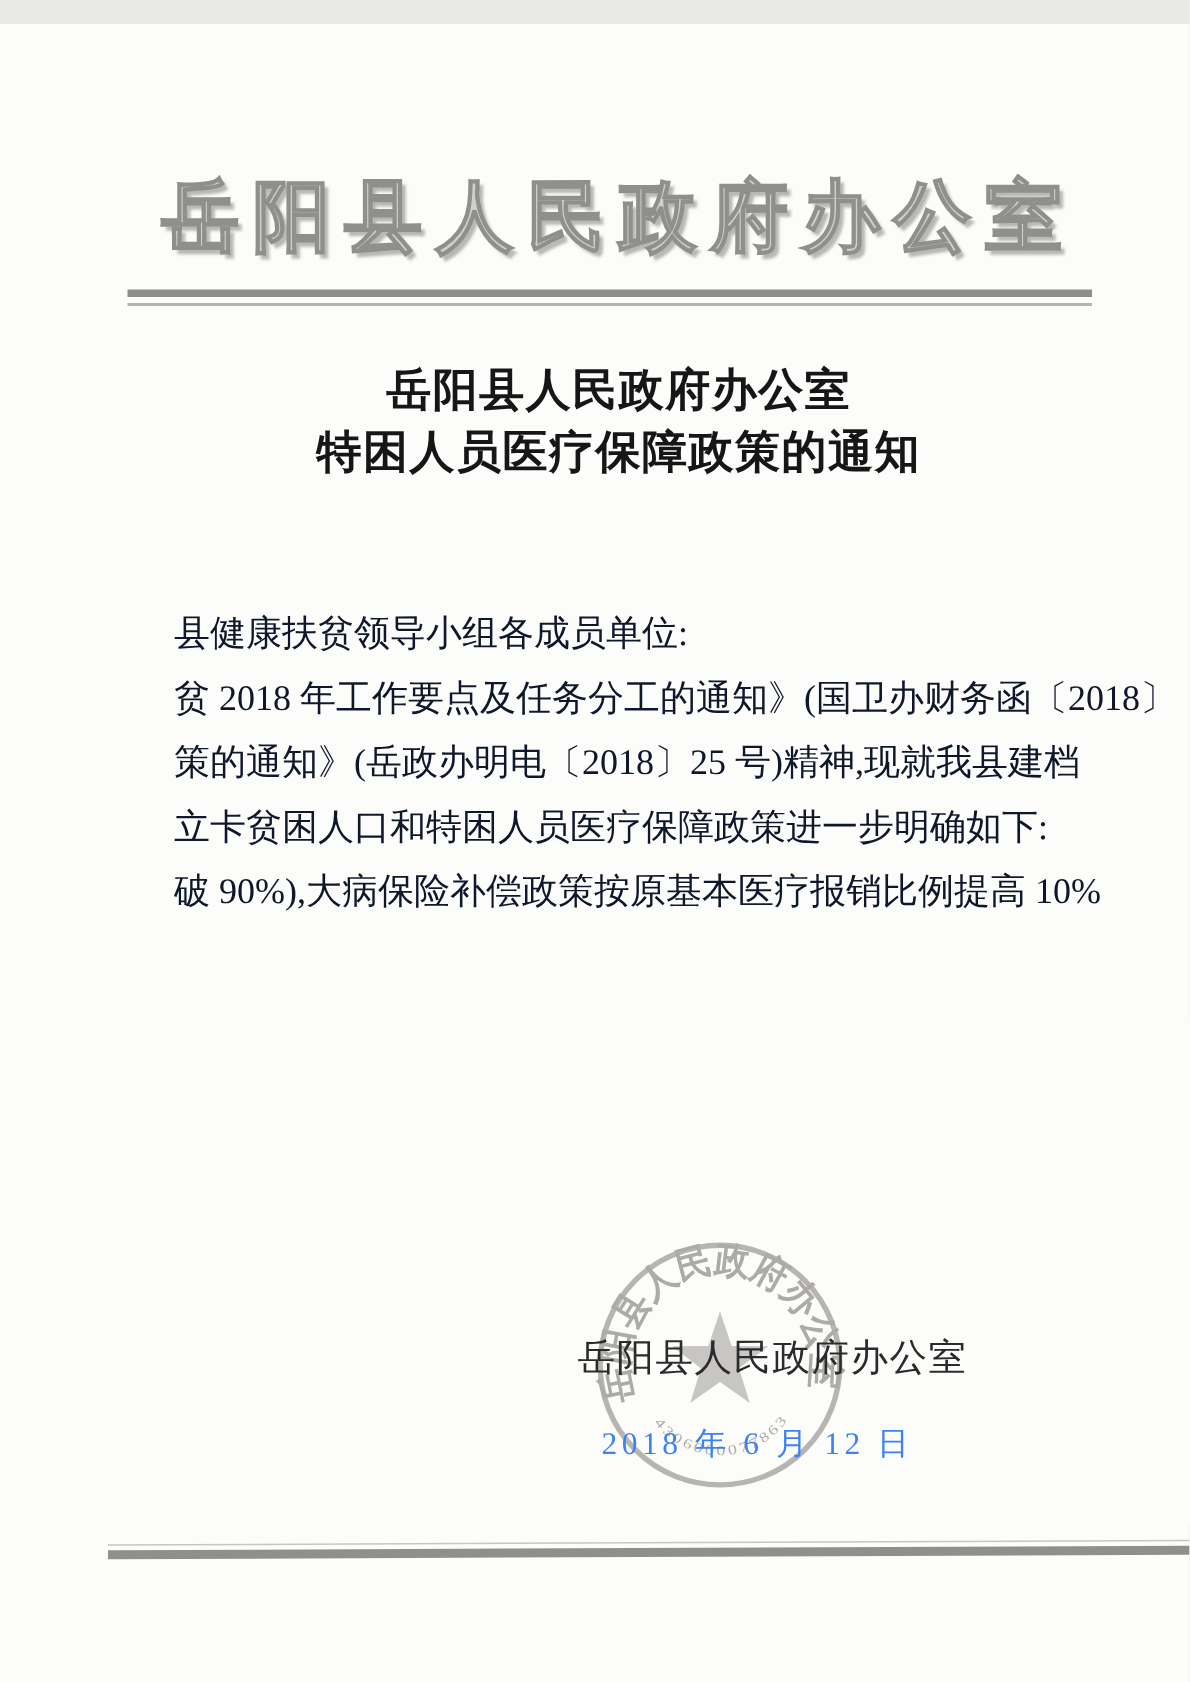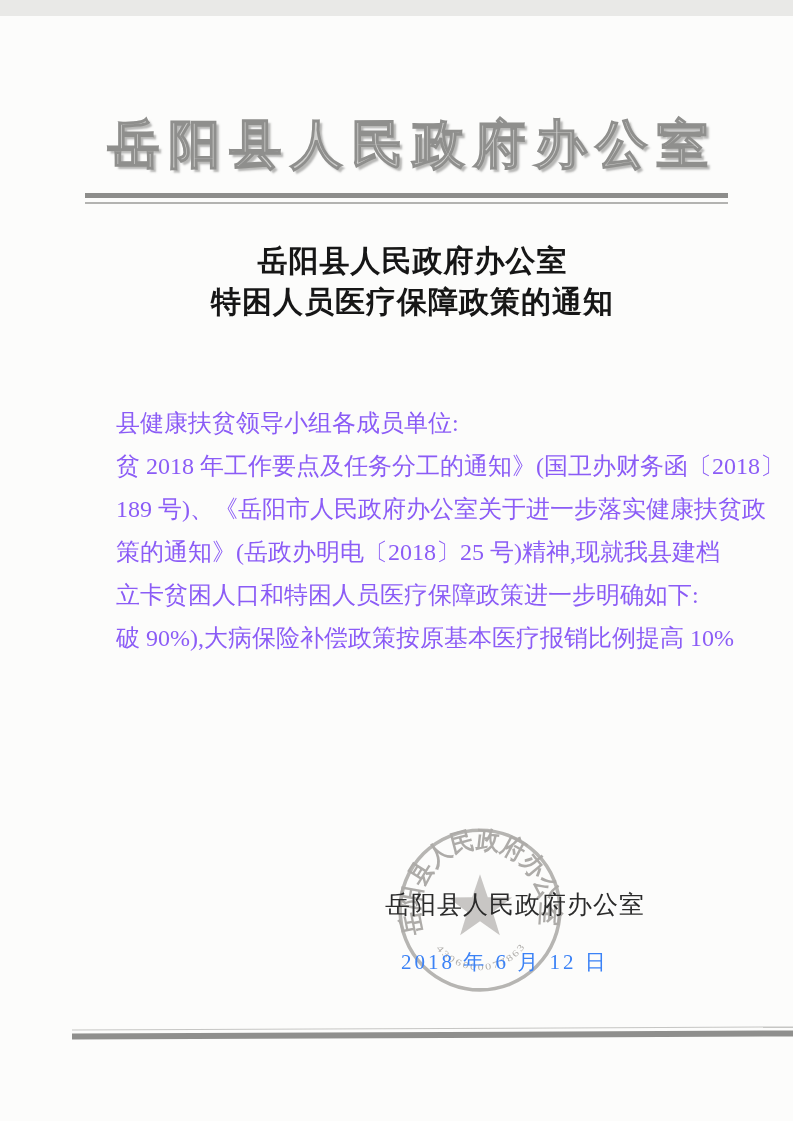--- a/index.html
+++ b/index.html
@@ -26,21 +26,21 @@
   .rule-thin{position:absolute;left:85px;top:186px;width:643px;height:2px;background:#b3b3b1;}
 
   .doc-title{
     position:absolute;top:224px;left:0;width:100%;
     text-align:center;font-weight:bold;
     font-size:30px;line-height:41px;letter-spacing:1px;
     color:#161616;
   }
   .doc-body{
     position:absolute;top:386px;left:116px;width:575px;
-    font-size:24px;line-height:43px;color:#8b5cf6;
+    font-size:24px;line-height:43px;color:#0f172a;
   }
   .doc-body .line{white-space:nowrap;}
   .doc-body .indent{text-indent:48px;}
 
   .seal{position:absolute;left:394px;top:806px;opacity:.92;}
 
   .sig-office{
     position:absolute;top:872px;left:385px;
     font-size:25px;letter-spacing:1px;white-space:nowrap;color:#2b2b2b;
   }
@@ -64,21 +64,20 @@
   <div class="rule-thin"></div>
 
   <div class="doc-title">
     <div>岳阳县人民政府办公室</div>
     <div>特困人员医疗保障政策的通知</div>
   </div>
 
   <div class="doc-body">
     <div class="line">县健康扶贫领导小组各成员单位:</div>
     <div class="line">贫 2018 年工作要点及任务分工的通知》(国卫办财务函〔2018〕</div>
-    <div class="line">189 号)、《岳阳市人民政府办公室关于进一步落实健康扶贫政</div>
     <div class="line">策的通知》(岳政办明电〔2018〕25 号)精神,现就我县建档</div>
     <div class="line">立卡贫困人口和特困人员医疗保障政策进一步明确如下:</div>
     <div class="line">破 90%),大病保险补偿政策按原基本医疗报销比例提高 10%</div>
   </div>
 
   <svg class="seal" width="172" height="172" viewBox="0 0 168 168" aria-hidden="true">
     <circle cx="84" cy="86" r="78" fill="none" stroke="#b1afac" stroke-width="3.5"></circle>
     <path id="sealTopArc" d="M 28.4 108.5 A 60 60 0 1 1 139.6 108.5" fill="none"></path>
     <text font-size="25" fill="#a7a5a2" font-weight="bold">
       <textPath href="#sealTopArc" startOffset="0" textLength="226" lengthAdjust="spacingAndGlyphs">岳阳县人民政府办公室</textPath>

